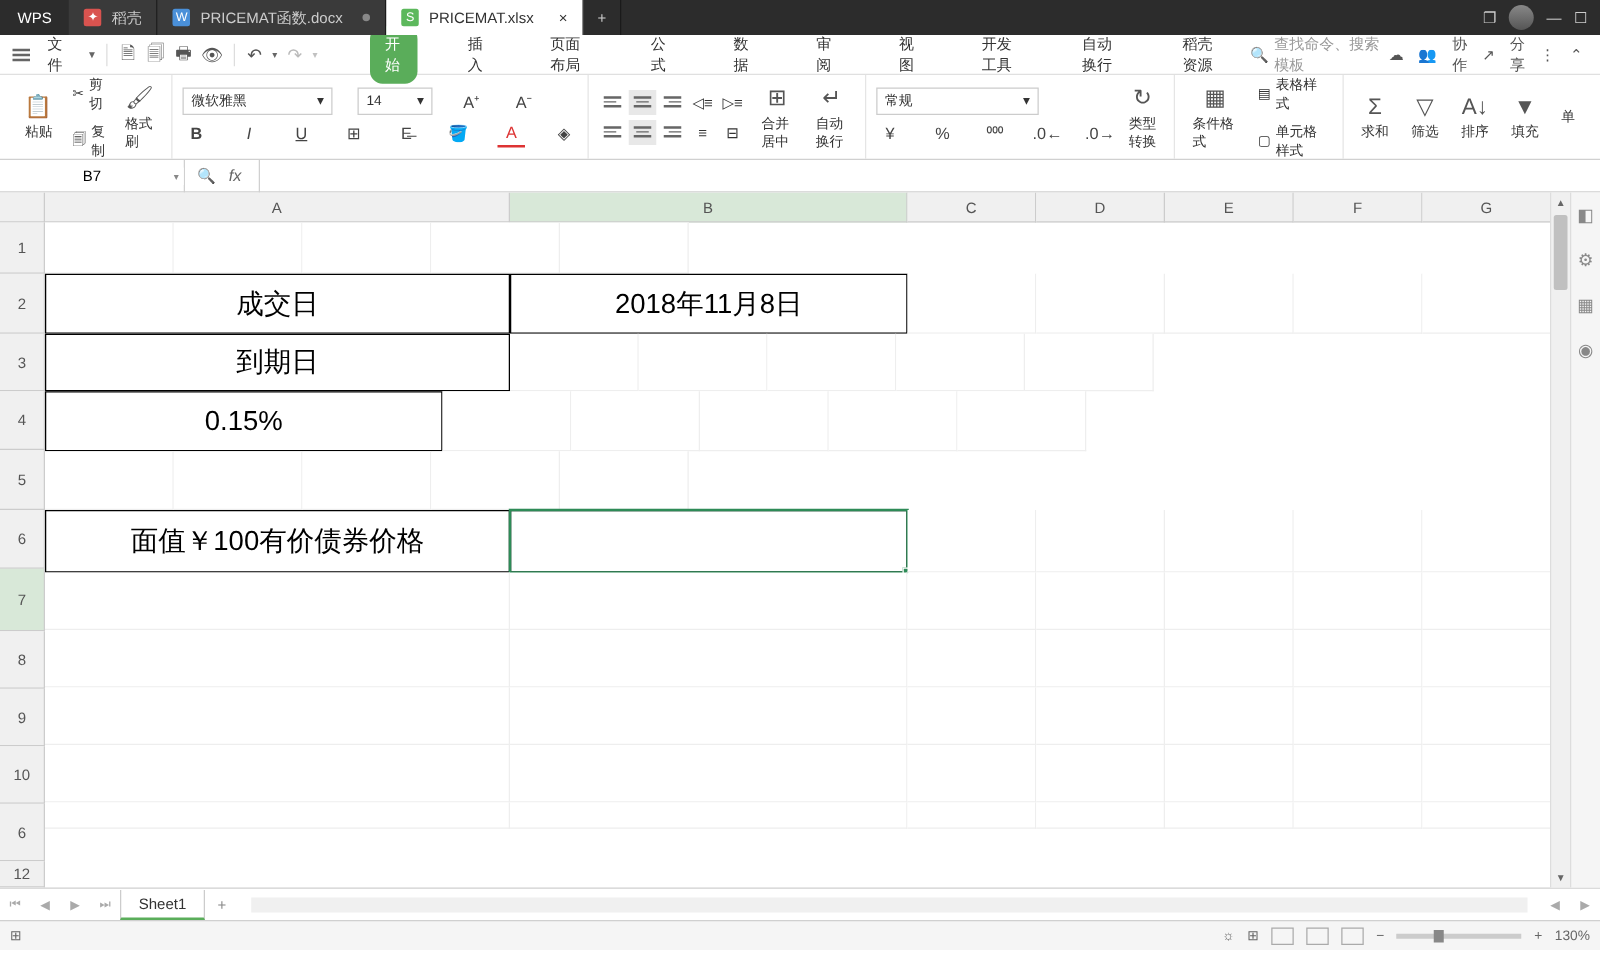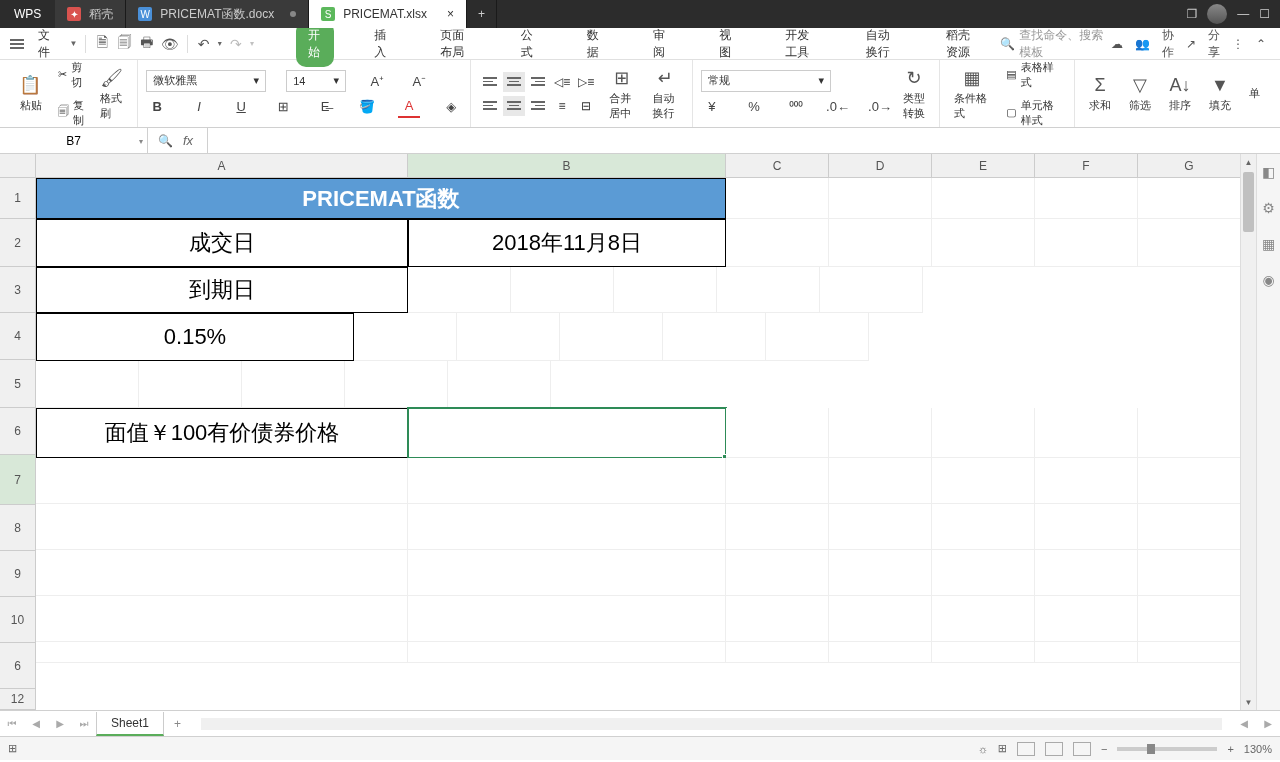--- a/index.html
+++ b/index.html
@@ -384,21 +384,20 @@
         <div class="rh" style="height: 47px;">6</div>
         <div class="rh sel" style="height: 50px;">7</div>
         <div class="rh" style="height: 46px;">8</div>
         <div class="rh" style="height: 46px;">9</div>
         <div class="rh" style="height: 46px;">10</div>
         <div class="rh" style="height: 46px;">6</div>
         <div class="rh" style="height: 21px;">12</div>
       </div>
     <div class="cells" id="cells">
         <div class="row">
-          <div class="cell header" style="width: 690px; height: 41px;">PRICEMAT函数</div>
           <div class="cell empty" style="width: 103px; height: 41px;"></div>
           <div class="cell empty" style="width: 103px; height: 41px;"></div>
           <div class="cell empty" style="width: 103px; height: 41px;"></div>
           <div class="cell empty" style="width: 103px; height: 41px;"></div>
           <div class="cell empty" style="width: 103px; height: 41px;"></div>
         </div>
         <div class="row">
           <div class="cell data" style="width: 372px; height: 48px;">成交日</div>
           <div class="cell data" style="width: 318px; height: 48px;">2018年11月8日</div>
           <div class="cell empty" style="width: 103px; height: 48px;"></div>

